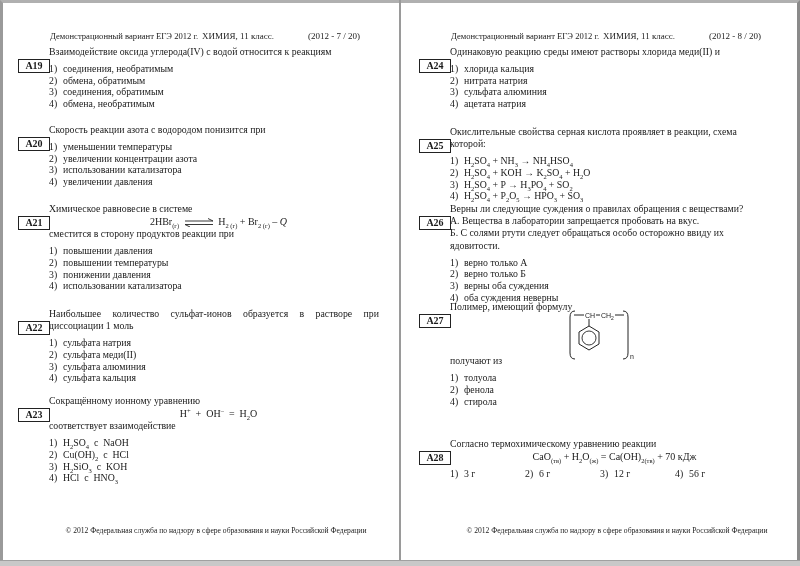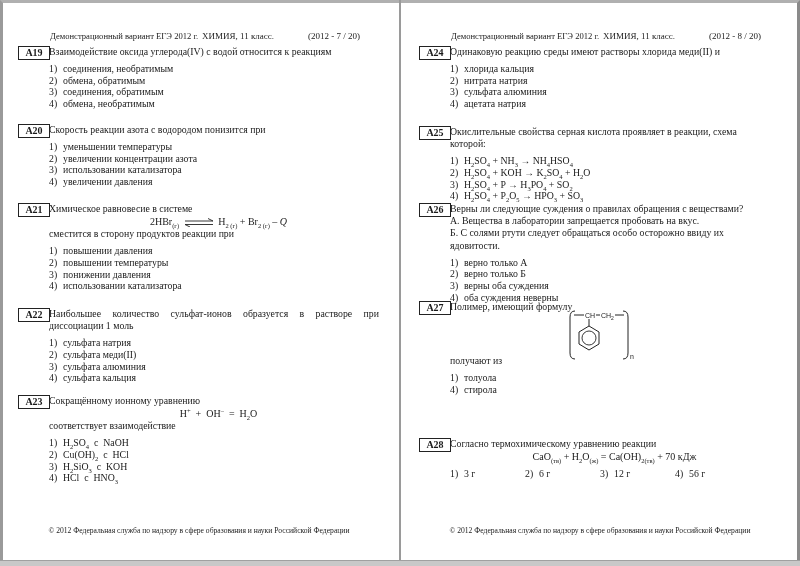--- a/index.html
+++ b/index.html
@@ -30,39 +30,39 @@
   .running-head {
     position:absolute; top:31px; left:50px; width:310px;
     font-size:8.6px; color:#222;
   }
   .running-head .rh-left { position:absolute; left:0; }
   .running-head .rh-mid { position:absolute; left:152px; font-size:9px; }
   .running-head .rh-right { position:absolute; right:0; font-size:9px; }
 
   .q { position:absolute; left:18px; width:350px; font-size:9.8px; line-height:12.2px; }
   .qbox {
-    position:absolute; left:0; top:0;
+    position:absolute; left:0; top:13px;
     border:1.3px solid #222; padding:0 4px; font-weight:bold; font-size:10px;
     line-height:12px; height:12px; min-width:22px; text-align:center;
   }
   .qtext { margin-left:31px; }
   .qtext.justify { text-align:justify; text-align-last:auto; }
   .opts { margin-left:31px; margin-top:5px; }
   .opt { display:block; line-height:11.6px; }
   .opt .n { display:inline-block; width:14px; margin-left:0; }
   .opts.row { display:flex; }
   .opts.row .opt { width:75px; }
 
   .eq { display:block; text-align:center; font-size:10px; line-height:13px; }
   sub, sup { font-size:6.5px; line-height:0; }
   .eqarrow { display:inline-block; vertical-align:middle; margin:0 2px; }
 
   .footer {
     position:absolute; top:526px; left:0; width:398px; text-align:center;
-    font-size:7.6px; color:#222;
+    font-size:7.6px; color:#222;padding-left:17px;
   }
   .polymer { position:absolute; left:165px; top:14px; width:70px; height:50px; }
   .polymer svg { display:block; }
   .polymer-label { font-family:"Liberation Sans", sans-serif; }
 </style>
 </head>
 <body>
 
 <div class="frame"></div>
 <div class="divider"></div>
@@ -216,20 +216,21 @@
         <line x1="46" y1="6" x2="55" y2="6" stroke="#222" stroke-width="1"></line>
         <line x1="20" y1="10" x2="20" y2="17" stroke="#222" stroke-width="1"></line>
         <polygon points="20,17 30,23 30,35 20,41 10,35 10,23" fill="none" stroke="#222" stroke-width="1"></polygon>
         <circle cx="20" cy="29" r="7" fill="none" stroke="#222" stroke-width="0.9"></circle>
         <text x="61" y="50" font-size="7" class="polymer-label" fill="#222">n</text>
       </svg>
     </div>
     <div class="qtext" style="margin-top:42px;">получают из</div>
     <div class="opts">
       <span class="opt"><span class="n">1)</span><span>толуола</span></span>
+      <span class="opt"><span class="n">2)</span><span>фенола</span></span>
       <span class="opt"><span class="n">4)</span><span>стирола</span></span>
     </div>
   </div>
 
   <div class="q" style="top:438px;">
     <span class="qbox">A28</span>
     <div class="qtext">Согласно термохимическому уравнению реакции</div>
     <div class="qtext">
       <span class="eq" style="margin-left:10px;">
         <span>CaO</span><sub>(тв)</sub>

